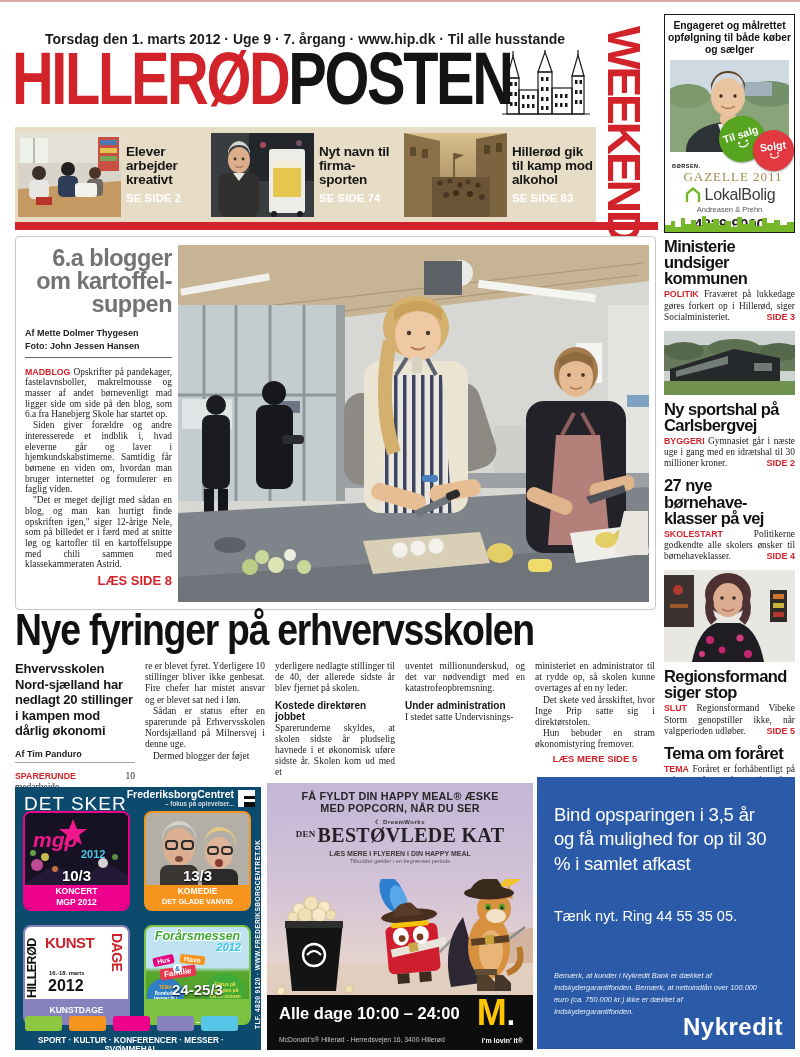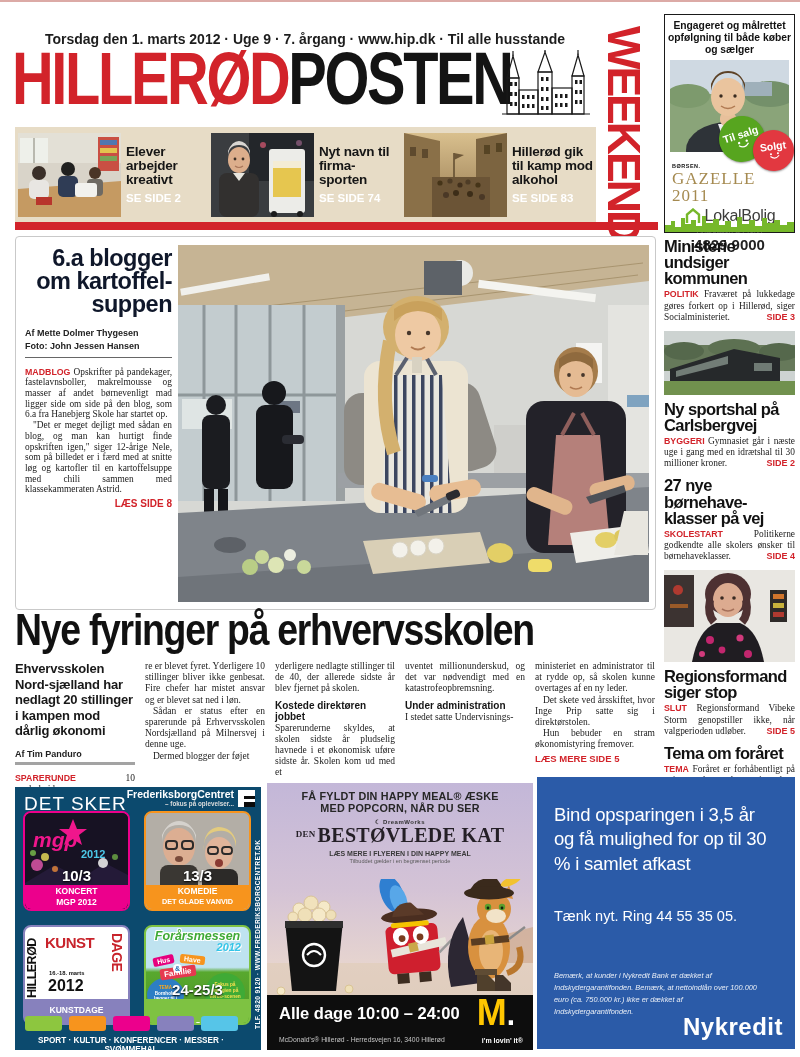--- a/index.html
+++ b/index.html
@@ -16,66 +16,66 @@
 
   
   #realtor{position:absolute;left:664px;top:14px;width:131px;height:219px;border:1px solid #1a1a1a;background:#fff;text-align:center;}
   .r-head{font-size:10.3px;font-weight:bold;line-height:1.18;padding:5px 3px 3px;color:#111;}
   .r-photo{position:relative;margin:1px auto 0;width:119px;height:92px;}
   .stick{position:absolute;border-radius:50%;color:#fff;font-weight:bold;display:flex;flex-direction:column;align-items:center;justify-content:center;line-height:1;z-index:3;}
   .stick.sale{width:46px;height:46px;background:#57a51f;right:24px;bottom:-10px;transform:rotate(-18deg);font-size:10.5px;box-shadow:0 1px 2px rgba(0,0,0,.4);}
   .stick.sold{width:41px;height:41px;background:#e23840;right:-5px;bottom:-19px;transform:rotate(-8deg);font-size:10.5px;box-shadow:0 1px 2px rgba(0,0,0,.4);}
   .r-award{margin-top:12px;line-height:1;}
   .r-award .b1{display:block;text-align:left;margin-left:7px;font-size:5.5px;font-weight:bold;letter-spacing:.5px;color:#111;}
-  .r-award .b2{display:block;text-align:left;margin-left:7px;font-size:17px;letter-spacing:1px;color:#a58a50;font-family:"Liberation Serif",serif;}
+  .r-award .b2{display:block;text-align:center;margin-left:7px;font-size:13px;letter-spacing:1px;color:#a58a50;font-family:"Liberation Serif",serif;}
   .r-logo{display:flex;align-items:center;justify-content:center;gap:3px;margin-top:3px;}
   .r-logo .t{font-size:16px;color:#3c3c3b;letter-spacing:-.3px;}
   .r-sub{font-size:7.5px;color:#555;margin-top:1px;}
   .r-phone{font-size:15px;font-weight:bold;color:#222;margin-top:1px;}
   .r-sky{position:absolute;bottom:0;left:0;}
 
   
   #teasers{position:absolute;left:15px;top:127px;width:581px;height:95px;background:var(--beige);display:flex;align-items:center;gap:4px;padding:0 3px;}
   .teaser{width:191px;display:flex;gap:5px;align-items:center;}
   .t-photo{flex:none;display:block;}
   .t-title{font-size:13.5px;font-weight:bold;line-height:1.02;letter-spacing:-.2px;color:#161616;}
   .t-ref{margin-top:5px;font-size:11.5px;font-weight:bold;color:#fff;}
   #redbar{position:absolute;left:15px;top:222px;width:643px;height:8px;background:var(--red);}
 
   
   #mainblock{position:absolute;left:15px;top:236px;width:641px;height:374px;border:1px solid #c9c9c9;border-radius:4px;background:#fff;}
   #lead-col{position:absolute;left:9px;top:10px;width:147px;}
-  .lead-h{font-size:23.5px;font-weight:bold;line-height:.97;letter-spacing:-.5px;text-align:right;color:#0f172a;}
+  .lead-h{font-size:23.5px;font-weight:bold;line-height:.97;letter-spacing:-.5px;text-align:right;color:#737373;}
   .byline{margin-top:12px;font-size:9px;font-weight:bold;color:#222;border-bottom:1px solid #666;padding-bottom:4px;line-height:1.4;}
   .bodytext{font-family:"Liberation Serif",serif;font-size:9.4px;line-height:1.14;text-align:justify;color:#1b1b1b;}
   .lead-body{margin-top:9px;}
   .lead-body p+p{text-indent:8px;}
   .kicker{color:var(--red);font-weight:bold;font-family:"Liberation Sans",sans-serif;font-size:8.8px;}
   .pageref{color:var(--red);font-weight:bold;font-family:"Liberation Sans",sans-serif;font-size:9px;float:right;}
-  .lead-more{text-align:right;margin-top:3px;font-size:10px;font-weight:bold;color:var(--red);}
+  .lead-more{text-align:right;margin-top:3px;font-size:13px;font-weight:bold;color:var(--red);}
   #lead-photo{position:absolute;left:162px;top:8px;width:471px;height:357px;}
 
   
   #sidebar{position:absolute;left:664px;top:238px;width:131px;}
   .sb-h{font-size:16.5px;font-weight:bold;line-height:.98;letter-spacing:-.6px;color:#121212;margin-bottom:3px;}
   .sb-p{font-family:"Liberation Serif",serif;font-size:9.4px;line-height:1.18;text-align:justify;color:#1b1b1b;margin-bottom:8px;}
   .sb-photo{display:block;margin:1px 0 6px;}
 
   
   #bigstory{position:absolute;left:15px;top:608px;width:643px;}
   .big-h{font-size:44px;font-weight:bold;letter-spacing:-1.5px;line-height:1;color:#111;white-space:nowrap;transform:scaleX(.85);transform-origin:0 0;}
   #columns{display:flex;gap:10px;margin-top:9px;}
   .col{width:120px;flex:none;}
   .intro{font-size:13px;font-weight:bold;line-height:1.2;letter-spacing:-.2px;color:#181818;}
-  .colbyline{margin-top:10px;font-size:9px;font-weight:bold;color:#222;border-bottom:3px solid #a3a3a3;padding-bottom:3px;}
+  .colbyline{margin-top:10px;font-size:9px;font-weight:bold;color:#222;border-bottom:1px solid #a3a3a3;padding-bottom:3px;}
   .colp{font-family:"Liberation Serif",serif;font-size:9.5px;line-height:1.18;text-align:justify;color:#1b1b1b;}
   .colp+.colp{text-indent:8px;}
   .col .first{margin-top:8px;}
   .subhead{font-size:10px;font-weight:bold;margin:5px 0 1px;color:#151515;}
-  .more{color:var(--red);font-weight:bold;font-size:9.5px;text-align:left;margin-top:2px;}
+  .more{color:var(--red);font-weight:bold;font-size:9.5px;text-align:center;margin-top:2px;}
 
   
   #detsker{position:absolute;left:15px;top:787px;width:246px;height:263px;background:#0c4a6e;color:#fff;}
   .ds-title{position:absolute;top:6px;left:9px;font-size:19px;letter-spacing:1px;font-weight:normal;}
   .ds-brand{position:absolute;top:2px;right:27px;text-align:right;line-height:1.1;}
   .ds-brand .b1{font-size:10.5px;font-weight:bold;}
   .ds-brand .b2{font-size:6.3px;font-weight:bold;color:#ddd;}
   .ds-flogo{position:absolute;top:3px;right:6px;}
   .ds-vert{position:absolute;top:34px;right:0px;height:208px;writing-mode:vertical-rl;transform:rotate(180deg);font-size:6.6px;font-weight:bold;letter-spacing:.4px;white-space:nowrap;}
   .ds-grid{position:absolute;left:8px;top:24px;display:grid;grid-template-columns:107px 107px;grid-auto-rows:100px;gap:14px;}
@@ -339,20 +339,21 @@
         <span style="display:block">6.a blogger</span>
         <span style="display:block">om kartoffel-</span>
         <span style="display:block">suppen</span>
       </div>
       <div class="byline">
         <span style="display:block">Af Mette Dolmer Thygesen</span>
         <span style="display:block">Foto: John Jessen Hansen</span>
       </div>
       <div class="lead-body bodytext">
         <p><span class="kicker">MADBLOG</span> <span>Opskrifter på pandekager, fastelavnsboller, makrelmousse og masser af andet børnevenligt mad ligger side om side på den blog, som 6.a fra Hanebjerg Skole har startet op.</span></p>
+        <p>Siden giver forældre og andre interesserede et indblik i, hvad eleverne går og laver i hjemkundskabstimerne. Samtidig får børnene en viden om, hvordan man bruger internettet og formulerer en faglig viden.</p>
         <p>"Det er meget dejligt med sådan en blog, og man kan hurtigt finde opskriften igen," siger 12-årige Nele, som på billedet er i færd med at snitte løg og kartofler til en kartoffelsuppe med chili sammen med klassekammeraten Astrid.</p>
       </div>
       <div class="lead-more">LÆS SIDE 8</div>
     </div>
     <svg id="lead-photo" width="471" height="357" viewBox="0 0 471 357">
       <defs>
         <pattern id="stripes" width="9" height="9" patternUnits="userSpaceOnUse">
             <rect width="9" height="9" fill="#e9e7df"></rect>
             <rect width="3.5" height="9" fill="#3c4660"></rect>
           </pattern>

